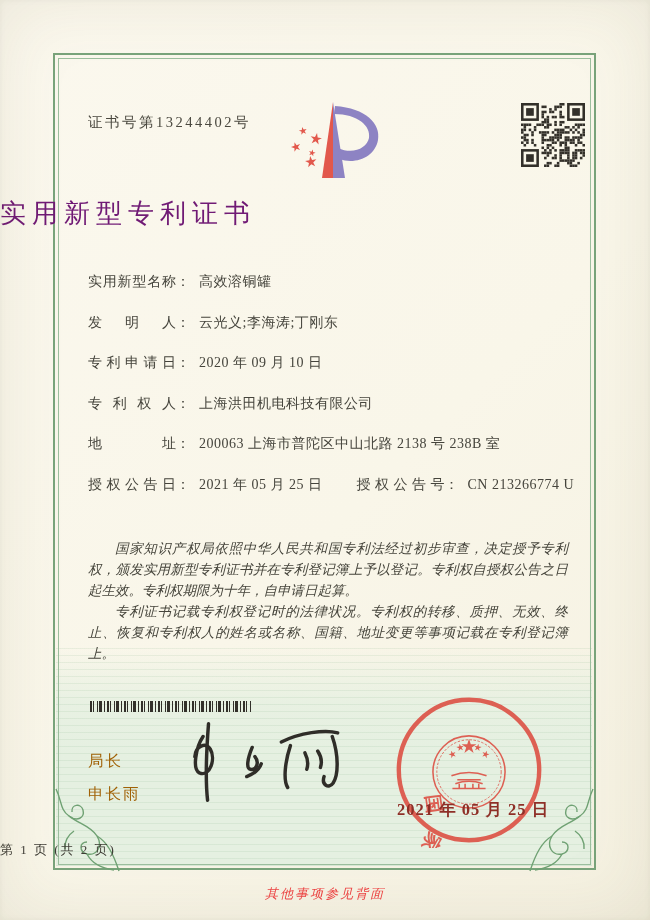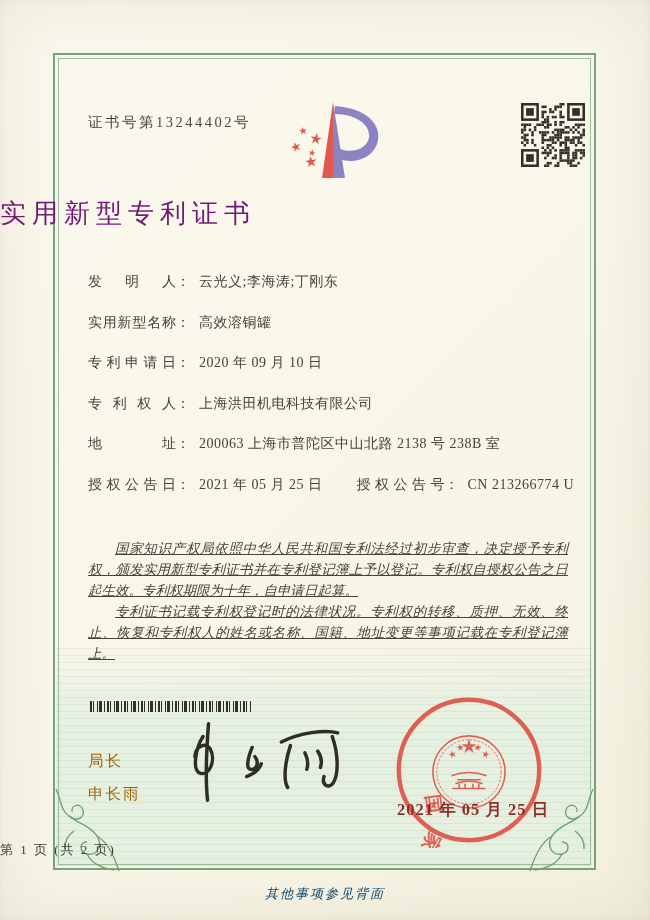--- a/index.html
+++ b/index.html
@@ -31,40 +31,40 @@
 
   .fields{left:88px;top:272px;width:478px;display:flex;flex-direction:column;gap:20.5px;
     font-size:14px;color:#45443c;}
   .frow{height:20px;line-height:20px;white-space:nowrap;}
   .flabel{display:inline-block;width:88px;text-align:justify;text-align-last:justify;vertical-align:top;}
   .fcolon{display:inline-block;}
   .fvalue{margin-left:9px;letter-spacing:.5px;}
   .pair2{margin-left:34px;}
 
   .paras{left:88px;top:538px;width:480px;font-size:13.5px;line-height:21px;
-    color:#45443b;text-align:justify;font-style:italic;text-decoration:underline;}
+    color:#45443b;text-align:justify;font-style:italic;}
   .paras p{margin:0;text-indent:2em;}
 
   .barcode{left:90px;top:701px;width:161px;height:11px;
     background:repeating-linear-gradient(90deg,
       var(--qr_dark) 0 2px, transparent 2px 3px,
       var(--qr_dark) 3px 4px, transparent 4px 7px,
       var(--qr_dark) 7px 8px, transparent 8px 9px,
       var(--qr_dark) 9px 12px, transparent 12px 14px,
       var(--qr_dark) 14px 15px, transparent 15px 17px);}
 
   .signer{left:88px;top:744px;font-size:15.5px;color:#a16207;line-height:33px;letter-spacing:2px;}
   .sig-svg{left:163px;top:714px;}
   .sig-svg path{stroke:#2f2d28;stroke-width:3.8;fill:none;stroke-linecap:round;stroke-linejoin:round;}
 
   .seal-svg{left:391px;top:692px;opacity:.92;}
   .seal-date{left:397px;top:799px;font-size:16.5px;font-weight:600;letter-spacing:1px;color:var(--date_red);}
 
   .footer-page{left:0;right:0;top:841px;font-size:13px;color:#3f3d36;letter-spacing:2px;}
-  .back-note{left:0;right:0;top:885px;text-align:center;font-size:13px;color:#0c4a6e;
+  .back-note{left:0;right:0;top:885px;text-align:center;font-size:13px;color:#ef4444;
     font-style:italic;letter-spacing:2px;}
 
   .flourish{bottom:47px;}
   .flourish path{stroke:#6fa173;fill:none;stroke-width:1.4;}
   .flourish.right{right:55px;}
   .flourish.left{left:54px;transform:scaleX(-1);}
 </style>
 </head>
 <body>
 
@@ -311,24 +311,24 @@
     <rect x="20" y="2" width="3" height="3" fill="#33302a"></rect>
     <rect x="0" y="18" width="7" height="7" fill="#33302a"></rect>
     <rect x="1" y="19" width="5" height="5" fill="#f9f6e9"></rect>
     <rect x="2" y="20" width="3" height="3" fill="#33302a"></rect>
   </svg>
 
 <div class="abs title">实用新型专利证书</div>
 
 <div class="abs fields">
   <div class="frow">
+    <span class="flabel">实用新型名称</span><span class="fcolon">：</span><span class="fvalue">高效溶铜罐</span>
+  </div>
+  <div class="frow">
     <span class="flabel">发明人</span><span class="fcolon">：</span><span class="fvalue">云光义;李海涛;丁刚东</span>
-  </div>
-  <div class="frow">
-    <span class="flabel">实用新型名称</span><span class="fcolon">：</span><span class="fvalue">高效溶铜罐</span>
   </div>
   <div class="frow">
     <span class="flabel">专利申请日</span><span class="fcolon">：</span><span class="fvalue">2020 年 09 月 10 日</span>
   </div>
   <div class="frow">
     <span class="flabel">专利权人</span><span class="fcolon">：</span><span class="fvalue">上海洪田机电科技有限公司</span>
   </div>
   <div class="frow">
     <span class="flabel">地址</span><span class="fcolon">：</span><span class="fvalue">200063 上海市普陀区中山北路 2138 号 238B 室</span>
   </div>

